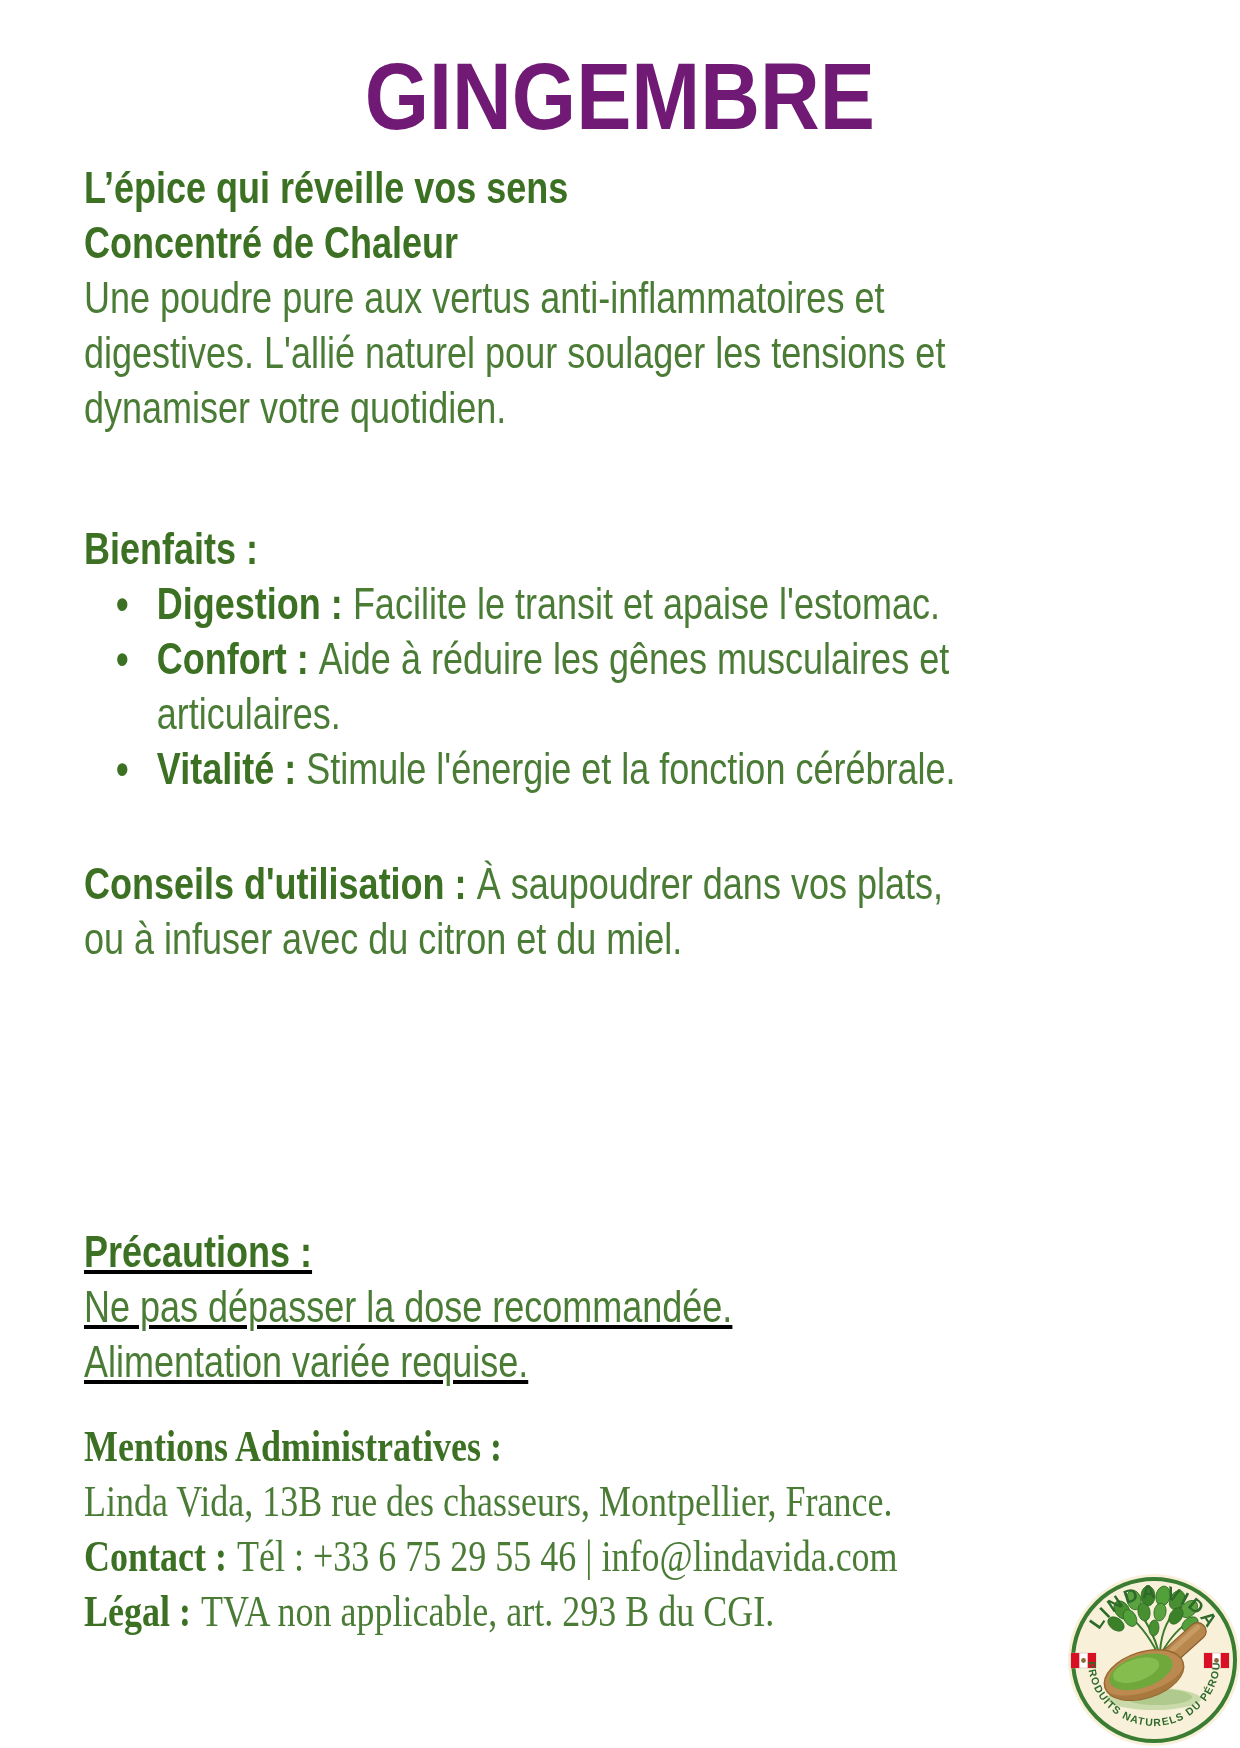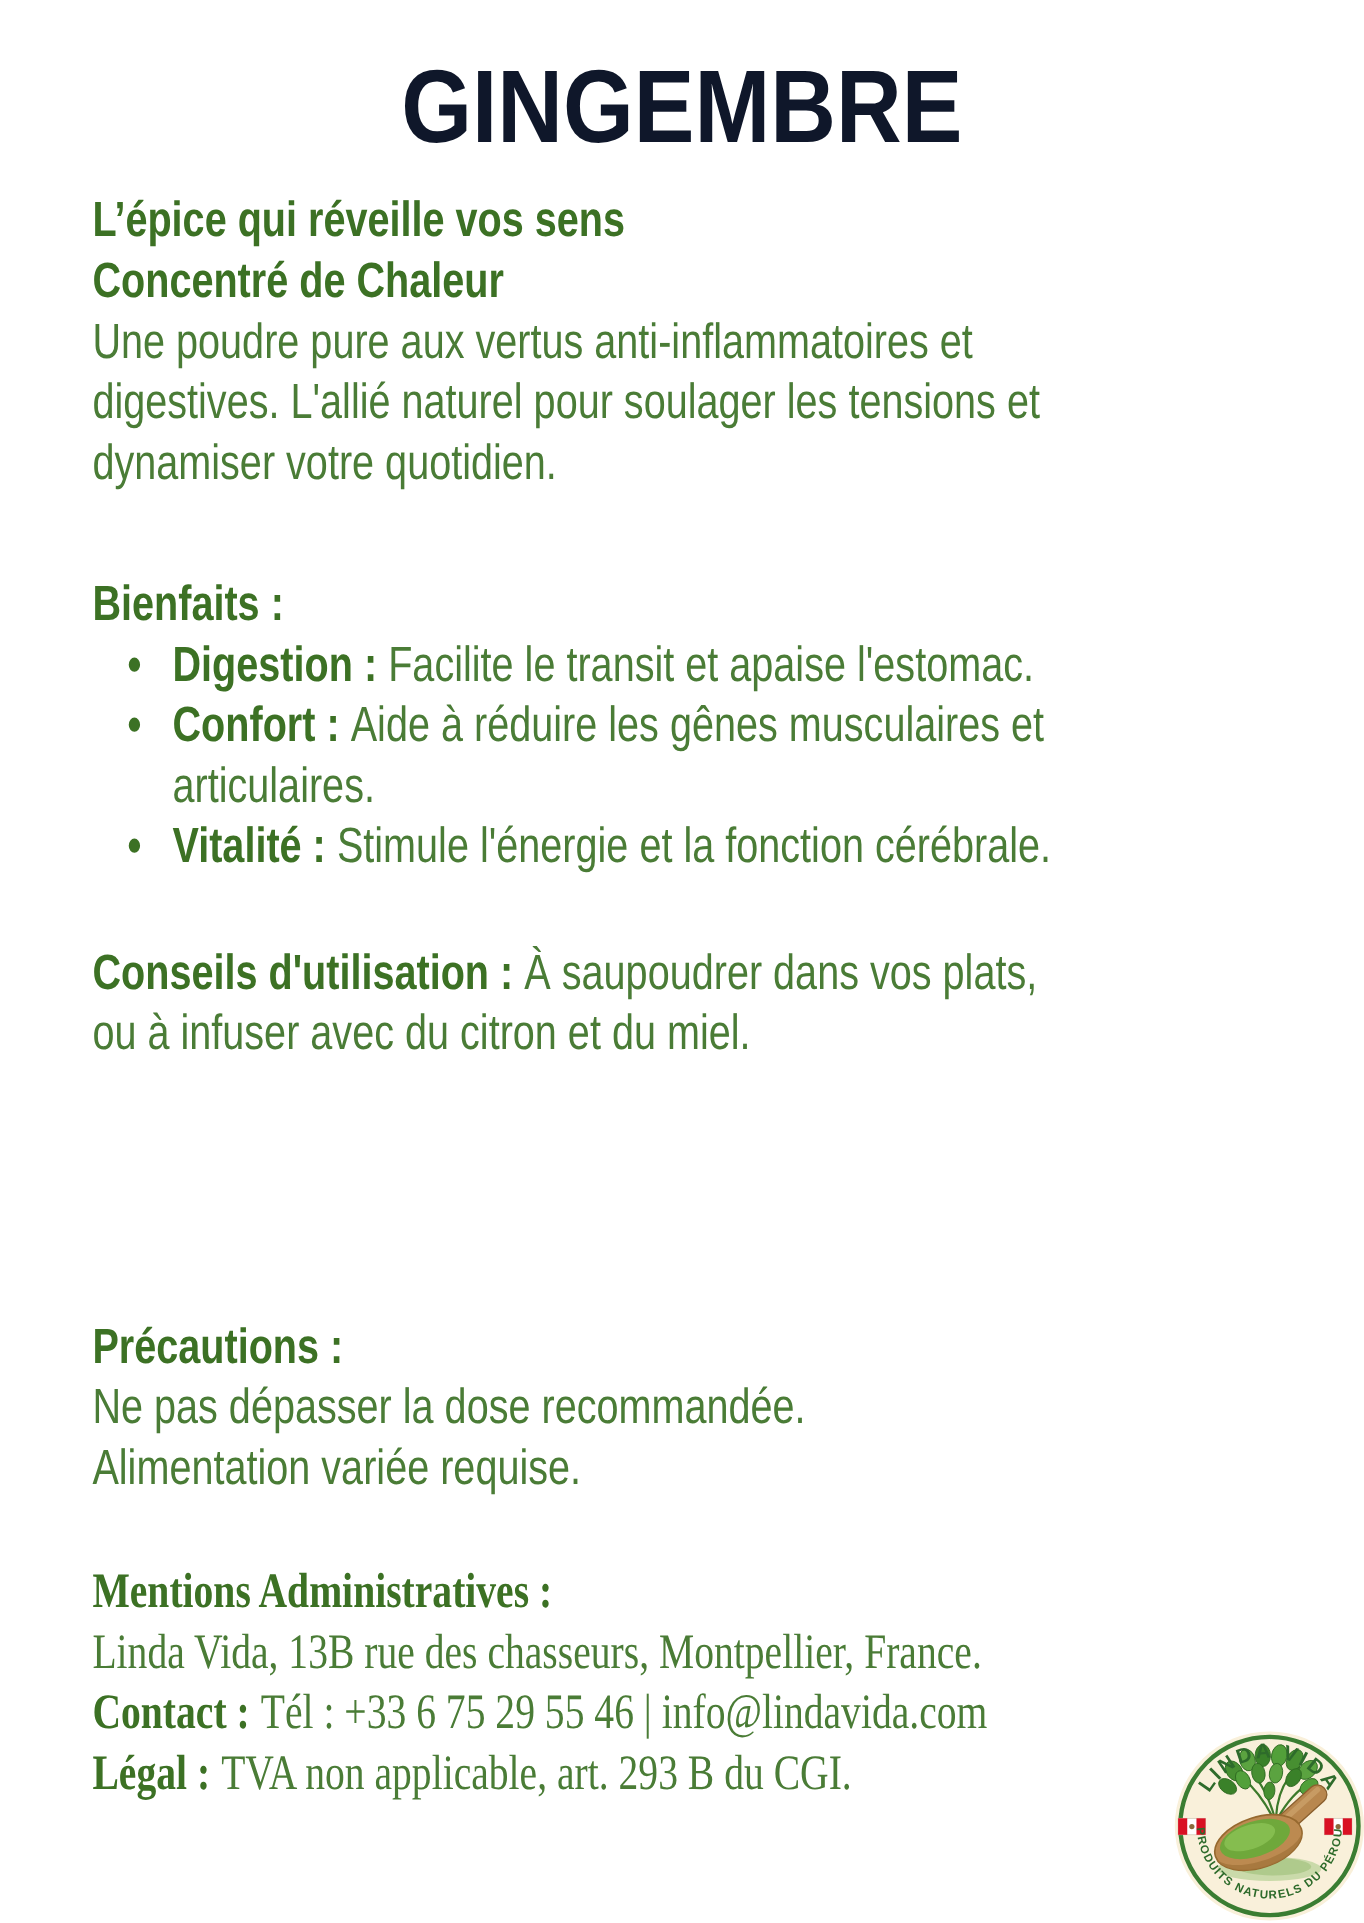--- a/index.html
+++ b/index.html
@@ -13,21 +13,21 @@
   }
   .title {
     position: absolute;
     top: 47px;
     left: 0;
     width: 100%;
     text-align: center;
     font-size: 94px;
     line-height: 100px;
     font-weight: 700;
-    color: #0f172a;
+    color: #701a75;
     letter-spacing: 0px;
   }
   .title .squeeze {
     display: inline-block;
     transform: scaleX(0.88);
     transform-origin: 50% 50%;
   }
   .section { position: absolute; left: 84px; }
   .line {
     font-size: 45px;
@@ -57,21 +57,21 @@
 </style>
 </head>
 <body>
 
 <div class="page">
 
   <div class="title">
     <span class="squeeze">GINGEMBRE</span>
   </div>
 
-  <div class="section" style="top:172px;">
+  <div class="section" style="top:160px;">
     <div class="line b">L’épice qui réveille vos sens</div>
     <div class="line b">Concentré de Chaleur</div>
     <div class="line">Une poudre pure aux vertus anti-inflammatoires et</div>
     <div class="line">digestives. L'allié naturel pour soulager les tensions et</div>
     <div class="line">dynamiser votre quotidien.</div>
   </div>
 
   <div class="section" style="top:521px;">
     <div class="line b">Bienfaits :</div>
     <div class="line bullet-row">
@@ -87,21 +87,21 @@
   </div>
 
   <div class="section" style="top:856px;">
     <div class="line">
       <span class="b lead">Conseils d'utilisation :</span><span>À saupoudrer dans vos plats,</span>
     </div>
     <div class="line">ou à infuser avec du citron et du miel.</div>
   </div>
 
 
-  <div class="section" style="top:1196px;">
+  <div class="section" style="top:1224px;text-decoration:underline;">
     <div class="line b">Précautions :</div>
     <div class="line">Ne pas dépasser la dose recommandée.</div>
     <div class="line">Alimentation variée requise.</div>
   </div>
 
   <div class="section" style="top:1419px;font-family:Liberation Serif, serif;">
     <div class="line b">Mentions Administratives :</div>
     <div class="line">Linda Vida, 13B rue des chasseurs, Montpellier, France.</div>
     <div class="line">
       <span class="b lead">Contact :</span><span>Tél : +33 6 75 29 55 46 | info@lindavida.com</span>

